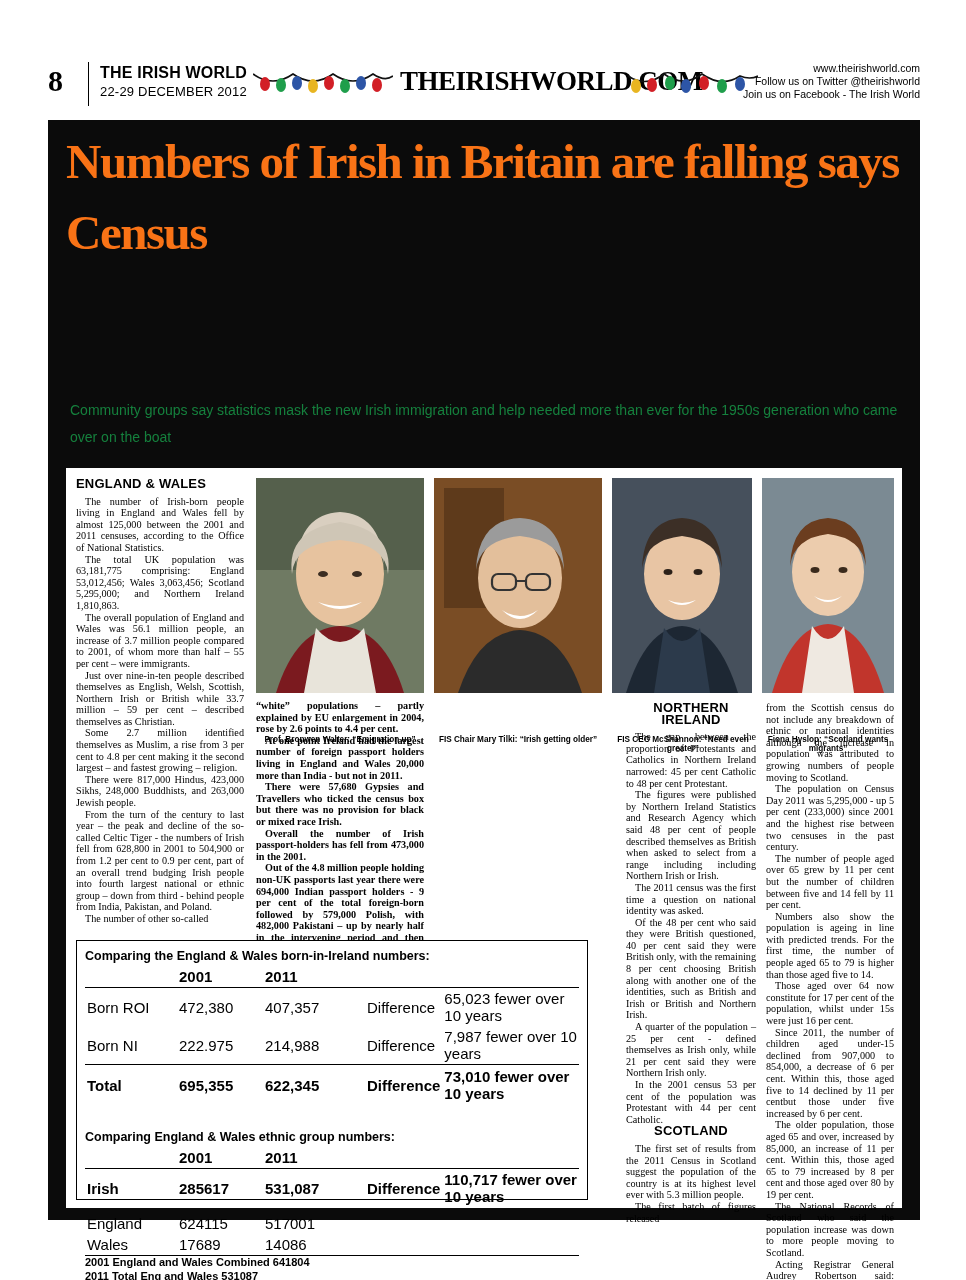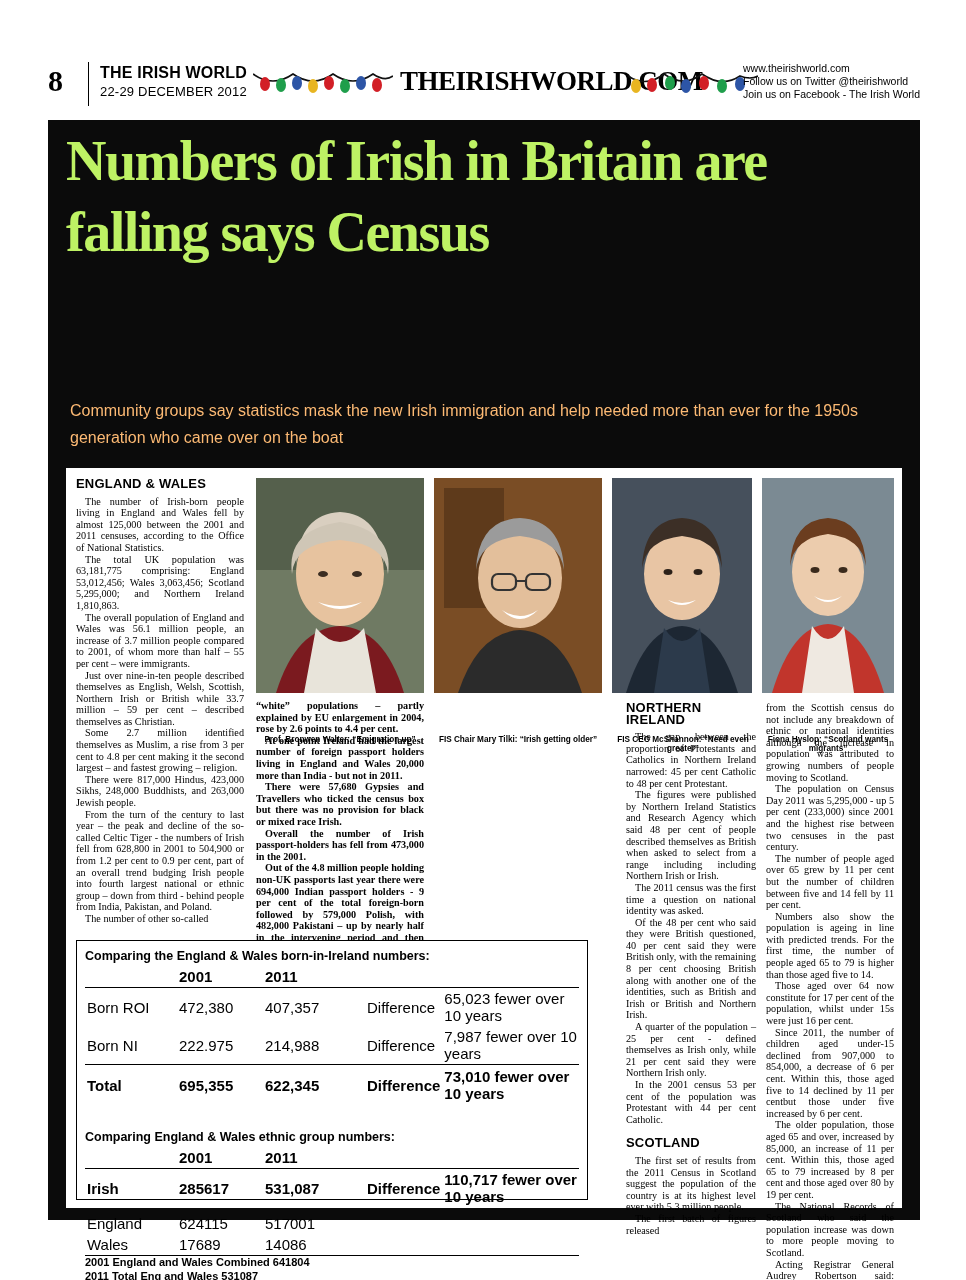--- a/index.html
+++ b/index.html
@@ -14,37 +14,37 @@
 
   
   .masthead{position:absolute;left:48px;top:62px;width:872px;height:48px;}
   .pagenum{position:absolute;left:0;top:2px;font-family:"Liberation Serif",serif;font-weight:bold;font-size:30px;}
   .vrule{position:absolute;left:40px;top:0px;width:1px;height:44px;background:#000;}
   .paper-name{position:absolute;left:52px;top:2px;font-family:"Liberation Sans",sans-serif;font-weight:bold;font-size:16px;letter-spacing:.2px;}
   .paper-date{position:absolute;left:52px;top:22px;font-family:"Liberation Sans",sans-serif;font-size:13px;letter-spacing:.2px;}
   .lights{position:absolute;top:6px;height:36px;}
   .lights svg{display:block;}
   .url-logo{position:absolute;left:352px;top:4px;font-family:"Liberation Serif",serif;font-weight:bold;font-size:27px;letter-spacing:-0.5px;}
-  .follow{position:absolute;right:0;top:0;font-family:"Liberation Sans",sans-serif;font-size:10.5px;line-height:13px;}
+  .follow{position:absolute;right:0;top:0;text-align:right;font-family:"Liberation Sans",sans-serif;font-size:10.5px;line-height:13px;}
 
   
   .hero{position:absolute;left:48px;top:120px;width:872px;height:340px;background:#0b0b0b;}
-  .headline{position:absolute;left:18px;top:6px;width:846px;color:#bef264;
-     font-family:"Liberation Serif",serif;font-weight:bold;font-size:56px;line-height:71px;letter-spacing:-1.5px;}
-  .subhead{position:absolute;left:22px;top:277px;width:836px;color:#fdba74;
-     font-family:"Liberation Sans",sans-serif;font-weight:300;font-size:16px;line-height:27px;}
+  .headline{position:absolute;left:18px;top:6px;width:846px;color:#f97316;
+     font-family:"Liberation Serif",serif;font-weight:bold;font-size:49px;line-height:71px;letter-spacing:-1.5px;}
+  .subhead{position:absolute;left:22px;top:277px;width:836px;color:#15803d;
+     font-family:"Liberation Sans",sans-serif;font-weight:300;font-size:14px;line-height:27px;}
 
   
   .frame{position:absolute;left:48px;top:460px;width:872px;height:760px;background:#0b0b0b;}
   .frame-inner{position:absolute;left:18px;top:8px;width:836px;height:740px;background:#fff;}
 
   
   .col{position:absolute;top:10px;font-size:10.2px;line-height:11.6px;text-align:justify;}
   .col p{margin:0;text-indent:9px;}
-  .secthead{font-family:"Liberation Sans",sans-serif;font-weight:bold;font-size:13px;text-align:left;margin:0 0 6px 0;letter-spacing:.2px;}
+  .secthead{font-family:"Liberation Sans",sans-serif;font-weight:bold;font-size:13px;text-align:center;margin:0 0 6px 0;letter-spacing:.2px;}
   .secthead.left{text-align:left;}
 
   #col1{left:10px;width:168px;}
   #col2{left:190px;width:168px;}
   #col3{left:560px;width:130px;}
   #col4{left:700px;width:128px;}
 
   
   .photo{position:absolute;top:10px;overflow:hidden;}
   .cap{position:absolute;font-family:"Liberation Sans",sans-serif;font-weight:bold;font-size:8.2px;color:#000;text-align:center;margin-top:40px;}
@@ -205,21 +205,21 @@
       </div>
 
       <div class="col" id="col3" style="top:234px;">
         <div class="secthead">NORTHERN IRELAND</div>
         <p>The gap between the proportion of Protestants and Catholics in Northern Ireland narrowed: 45 per cent Catholic to 48 per cent Protestant.</p>
         <p>The figures were published by Northern Ireland Statistics and Research Agency which said 48 per cent of people described themselves as British when asked to select from a range including including Northern Irish or Irish.</p>
         <p>The 2011 census was the first time a question on national identity was asked.</p>
         <p>Of the 48 per cent who said they were British questioned, 40 per cent said they were British only, with the remaining 8 per cent choosing British along with another one of the identities, such as British and Irish or British and Northern Irish.</p>
         <p>A quarter of the population – 25 per cent - defined themselves as Irish only, while 21 per cent said they were Northern Irish only.</p>
         <p>In the 2001 census 53 per cent of the population was Protestant with 44 per cent Catholic.</p>
-        <div class="secthead" style="margin-top:12px;">SCOTLAND</div>
+        <div class="secthead" style="">SCOTLAND</div>
         <p>The first set of results from the 2011 Census in Scotland suggest the population of the country is at its highest level ever with 5.3 million people.</p>
         <p>The first batch of figures released</p>
       </div>
 
       <div class="col" id="col4" style="top:234px;">
         <p style="text-indent:0">from the Scottish census do not include any breakdown of ethnic or national identities although the increase in population was attributed to growing numbers of people moving to Scotland.</p>
         <p>The population on Census Day 2011 was 5,295,000 - up 5 per cent (233,000) since 2001 and the highest rise between two censuses in the past century.</p>
         <p>The number of people aged over 65 grew by 11 per cent but the number of children between five and 14 fell by 11 per cent.</p>
         <p>Numbers also show the population is ageing in line with predicted trends. For the first time, the number of people aged 65 to 79 is higher than those aged five to 14.</p>
         <p>Those aged over 64 now constitute for 17 per cent of the population, whilst under 15s were just 16 per cent.</p>

